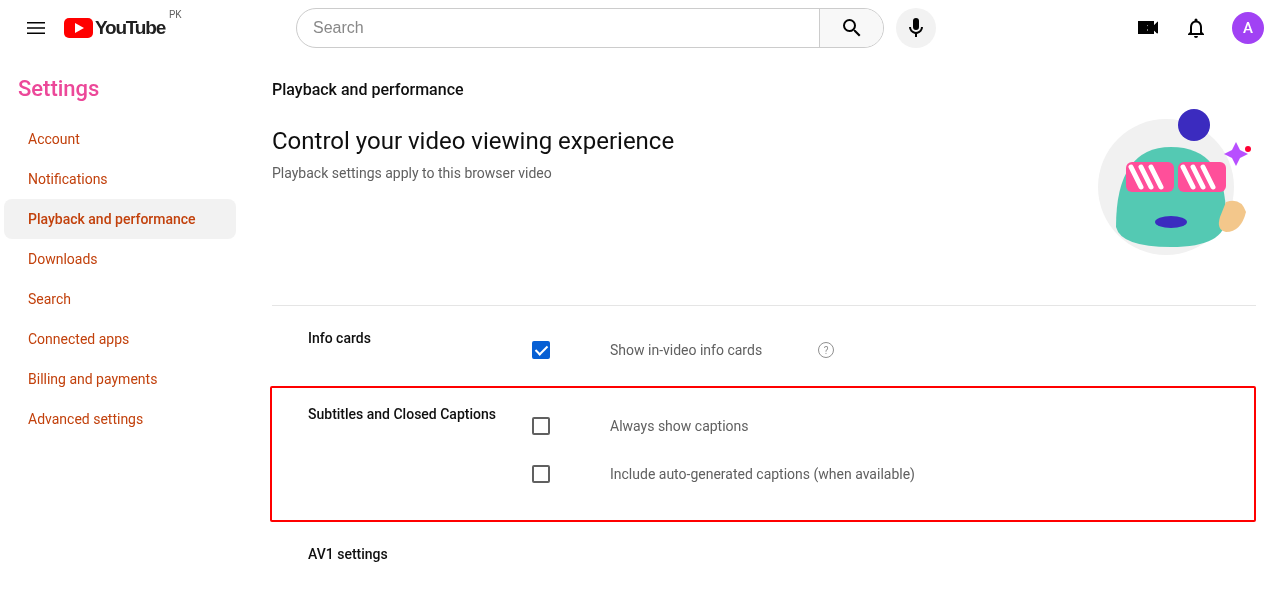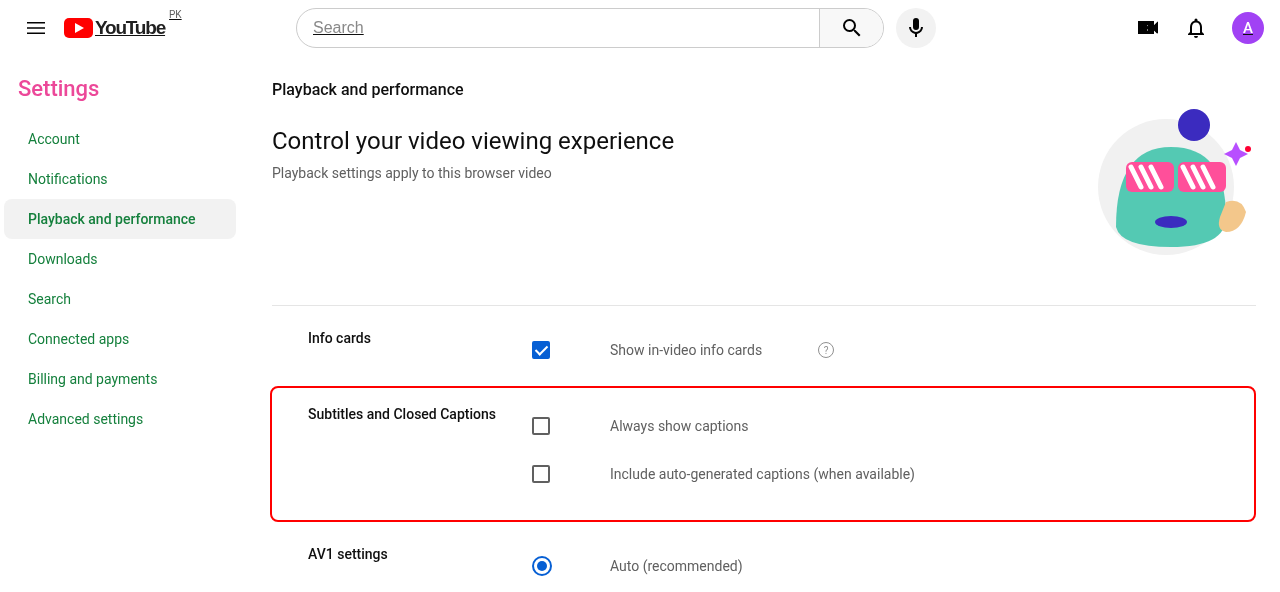--- a/index.html
+++ b/index.html
@@ -1,18 +1,18 @@
 <!DOCTYPE html>
 <html><head>
 <meta charset="utf-8">
 <style>
   * { box-sizing: border-box; margin: 0; padding: 0; }
   html, body { width: 1280px; height: 592px; font-family: Roboto, Arial, sans-serif; background: #fff; color: #0f0f0f; overflow: hidden; }
   
-  .header { display: flex; align-items: center; height: 56px; padding: 0 16px; text-decoration: underline; }
+  .header { display: flex; align-items: center; height: 56px; padding: 0 16px; }
   .h-left { display: flex; align-items: center; width: 280px; }
   .hamburger { width: 40px; height: 40px; display: flex; align-items: center; justify-content: center; border-radius: 50%; cursor: pointer; }
   .logo-wrap { display: flex; align-items: flex-start; margin-left: 8px; cursor: pointer; }
   .yt-logo { display: flex; align-items: center; }
   .yt-icon { width: 29px; height: 20px; background: #ff0000; border-radius: 5px; position: relative; }
   .yt-icon::after { content: ''; position: absolute; left: 11px; top: 5px; border-left: 9px solid #fff; border-top: 5px solid transparent; border-bottom: 5px solid transparent; }
   .yt-text { font-family: Arial, sans-serif; font-weight: 700; font-size: 19px; letter-spacing: -1.2px; margin-left: 2px; color: #212121; }
   .region { font-size: 10px; color: #606060; margin-left: 4px; margin-top: -8px; }
   .h-center { display: flex; align-items: center; flex: 0 0 640px; }
   .search-box { display: flex; align-items: center; flex: 1; height: 40px; border: 1px solid #ccc; border-radius: 40px; overflow: hidden; }
@@ -20,41 +20,41 @@
   .search-input::placeholder { color: #888; }
   .search-btn { width: 64px; height: 40px; border: none; border-left: 1px solid #ccc; background: #f8f8f8; display: flex; align-items: center; justify-content: center; cursor: pointer; border-radius: 0 40px 40px 0; }
   .mic-btn { width: 40px; height: 40px; border-radius: 50%; background: #f2f2f2; display: flex; align-items: center; justify-content: center; margin-left: 12px; cursor: pointer; }
   .h-right { display: flex; align-items: center; margin-left: auto; gap: 8px; }
   .icon-btn { width: 40px; height: 40px; display: flex; align-items: center; justify-content: center; border-radius: 50%; cursor: pointer; }
   .avatar { width: 32px; height: 32px; border-radius: 50%; background: #a142f4; color: #fff; display: flex; align-items: center; justify-content: center; font-size: 15px; font-weight: 500; cursor: pointer; margin-left: 8px; }
   
   .body { display: flex; height: calc(592px - 56px); }
   .sidebar { width: 240px; padding: 12px 0 0 0; }
   .sidebar-title { font-size: 22px; font-weight: 500; color: #ec4899; padding: 8px 18px 18px 18px; }
-  .side-item { height: 40px; display: flex; align-items: center; padding: 0 24px; font-size: 14px; color: #15803d; border-radius: 8px; margin: 0 4px; cursor: pointer; text-align: right; }
+  .side-item { height: 40px; display: flex; align-items: center; padding: 0 24px; font-size: 14px; color: #c2410c; border-radius: 8px; margin: 0 4px; cursor: pointer; text-align: right; }
   .side-item.active { background: #f2f2f2; font-weight: 500; }
   .main { flex: 1; padding: 24px 24px 0 32px; position: relative; overflow: hidden; }
   .page-title { font-size: 16px; font-weight: 500; margin-bottom: 28px; }
   .intro { display: flex; align-items: flex-start; justify-content: space-between; border-bottom: 1px solid #e5e5e5; padding-bottom: 48px; }
   .intro-text h1 { font-size: 24px; font-weight: 400; margin-bottom: 10px; }
   .intro-text p { font-size: 14px; color: #606060; }
   .illus { width: 180px; height: 150px; position: relative; margin-top: -20px; }
   .section { display: flex; padding: 24px 0 0 0; margin-left: 36px; }
   .section-label { width: 224px; font-size: 14px; font-weight: 500; padding-right: 20px; }
   .section-body { flex: 1; }
   .row { display: flex; align-items: center; min-height: 40px; margin-bottom: 8px; gap: 40px; }
   .cb { width: 18px; height: 18px; border: 2px solid #606060; border-radius: 2px; margin-right: 20px; cursor: pointer; position: relative; flex-shrink: 0; }
   .cb.checked { background: #065fd4; border-color: #065fd4; }
   .cb.checked::after { content: ''; position: absolute; left: 4px; top: 0px; width: 5px; height: 10px; border: solid #fff; border-width: 0 2.5px 2.5px 0; transform: rotate(45deg); }
   .radio { width: 20px; height: 20px; border: 2px solid #606060; border-radius: 50%; margin-right: 18px; cursor: pointer; position: relative; flex-shrink: 0; }
   .radio.checked { border-color: #065fd4; }
   .radio.checked::after { content: ''; position: absolute; left: 3px; top: 3px; width: 10px; height: 10px; background: #065fd4; border-radius: 50%; }
   .op-label { font-size: 14px; color: #606060; }
   .help { width: 16px; height: 16px; border: 1.5px solid #909090; border-radius: 50%; display: inline-flex; align-items: center; justify-content: center; font-size: 10px; color: #909090; margin-left: 16px; cursor: pointer; }
-  .red-box { border: 2px solid #ff0000; border-radius: 8px; padding: 18px 20px 18px 0; margin-left: -2px; margin-top: 8px; }
+  .red-box { border: 2px solid #ff0000; border-radius: 2px; padding: 18px 20px 18px 0; margin-left: -2px; margin-top: 8px; }
   .red-box .section { padding: 0; }
   
   .svg-ico { fill: #030303; }
 </style>
 </head>
 <body>
 
 <div class="header">
   <div class="h-left">
     <div class="hamburger">
@@ -167,24 +167,20 @@
             <span class="op-label">Include auto-generated captions (when available)</span>
           </div>
         </div>
       </div>
     </div>
 
     <div class="section">
       <div class="section-label">AV1 settings</div>
       <div class="section-body">
         <div class="row">
-          <div class="radio checked"></div>
-          <span class="op-label">Auto (recommended)</span>
-        </div>
-        <div class="row">
           
           
           
         </div>
       </div>
     </div>
 
   </div>
 </div>
 

